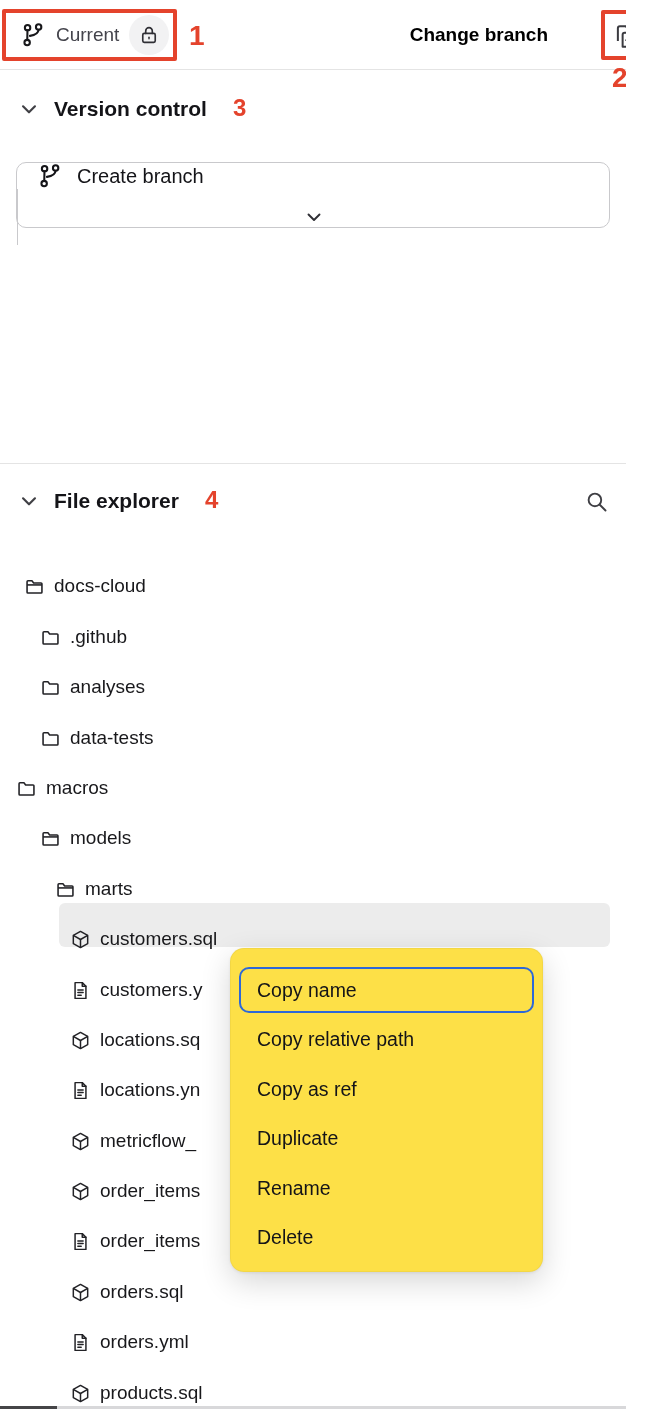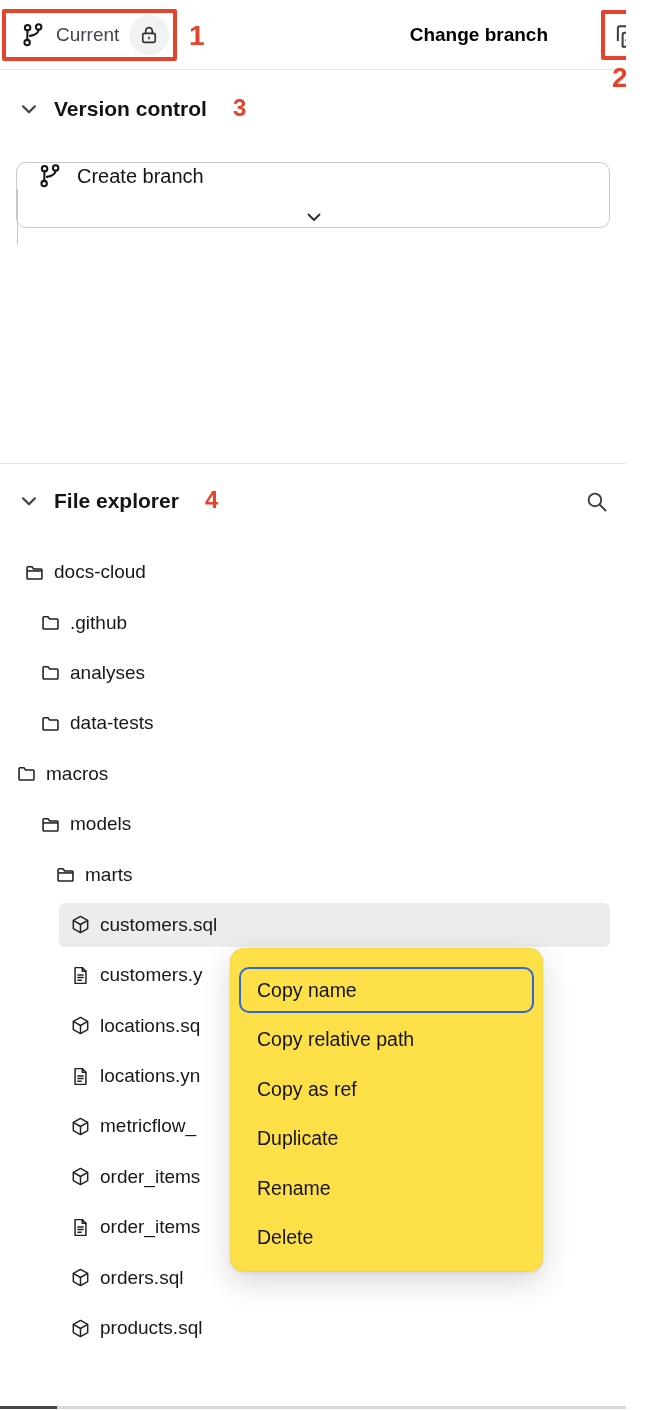--- a/index.html
+++ b/index.html
@@ -63,21 +63,21 @@
   .create-branch .split {
     flex:0 0 56px; border-left:1px solid #c9c9cc;
     display:flex; align-items:center; justify-content:center; color:#2f2f35;
   }
 
   .vc-fe-divider { margin-top:235px; border-top:1px solid #e4e4e4; }
 
   
   .tree { margin-top:27px; }
   .tree-row {
-    height:50.4px; display:flex; align-items:center; gap:9px;
+    height:50.4px; display:flex; align-items:flex-end; gap:9px;
     position:relative; cursor:pointer; font-size:19px; font-weight:500; color:#18181b;
   }
   .tree-row .icon { color:#222226; width:21px; }
   .tree-row .row-label { white-space:nowrap; }
   .tree-row.selected .sel-bg {
     position:absolute; left:59px; right:16px; top:3px; bottom:3px;
     background:#ececec; border-radius:6px; z-index:0;
   }
   .tree-row > .icon, .tree-row > .row-label { position:relative; z-index:1; }
 
@@ -346,20 +346,31 @@
             <path d="M12 2.8l8.2 4.6v9.2L12 21.2l-8.2-4.6V7.4z"></path>
             <path d="M3.8 7.4 12 12l8.2-4.6"></path>
             <path d="M12 12v9.2"></path>
           </svg>
         </span>
     <span class="row-label">orders.sql</span>
   </div>
       <div class="tree-row" style="padding-left: 70px;">
 
     <span class="icon">
+          <svg width="21" height="21" viewBox="0 0 24 24" fill="none" stroke="currentColor" stroke-width="1.7" stroke-linecap="round" stroke-linejoin="round">
+            <path d="M5.8 21V3h8.2l4.2 4.2V21z"></path>
+            <path d="M14 3v4.2h4.2"></path>
+            <path d="M9 11.3h6M9 14.3h6M9 17.3h3.8"></path>
+          </svg>
+        </span>
+    <span class="row-label">orders.yml</span>
+  </div>
+      <div class="tree-row" style="padding-left: 70px;">
+
+    <span class="icon">
           <svg width="21" height="21" viewBox="0 0 24 24" fill="none" stroke="currentColor" stroke-width="1.7" stroke-linejoin="round">
             <path d="M12 2.8l8.2 4.6v9.2L12 21.2l-8.2-4.6V7.4z"></path>
             <path d="M3.8 7.4 12 12l8.2-4.6"></path>
             <path d="M12 12v9.2"></path>
           </svg>
         </span>
     <span class="row-label">products.sql</span>
   </div>
     </div>
 

